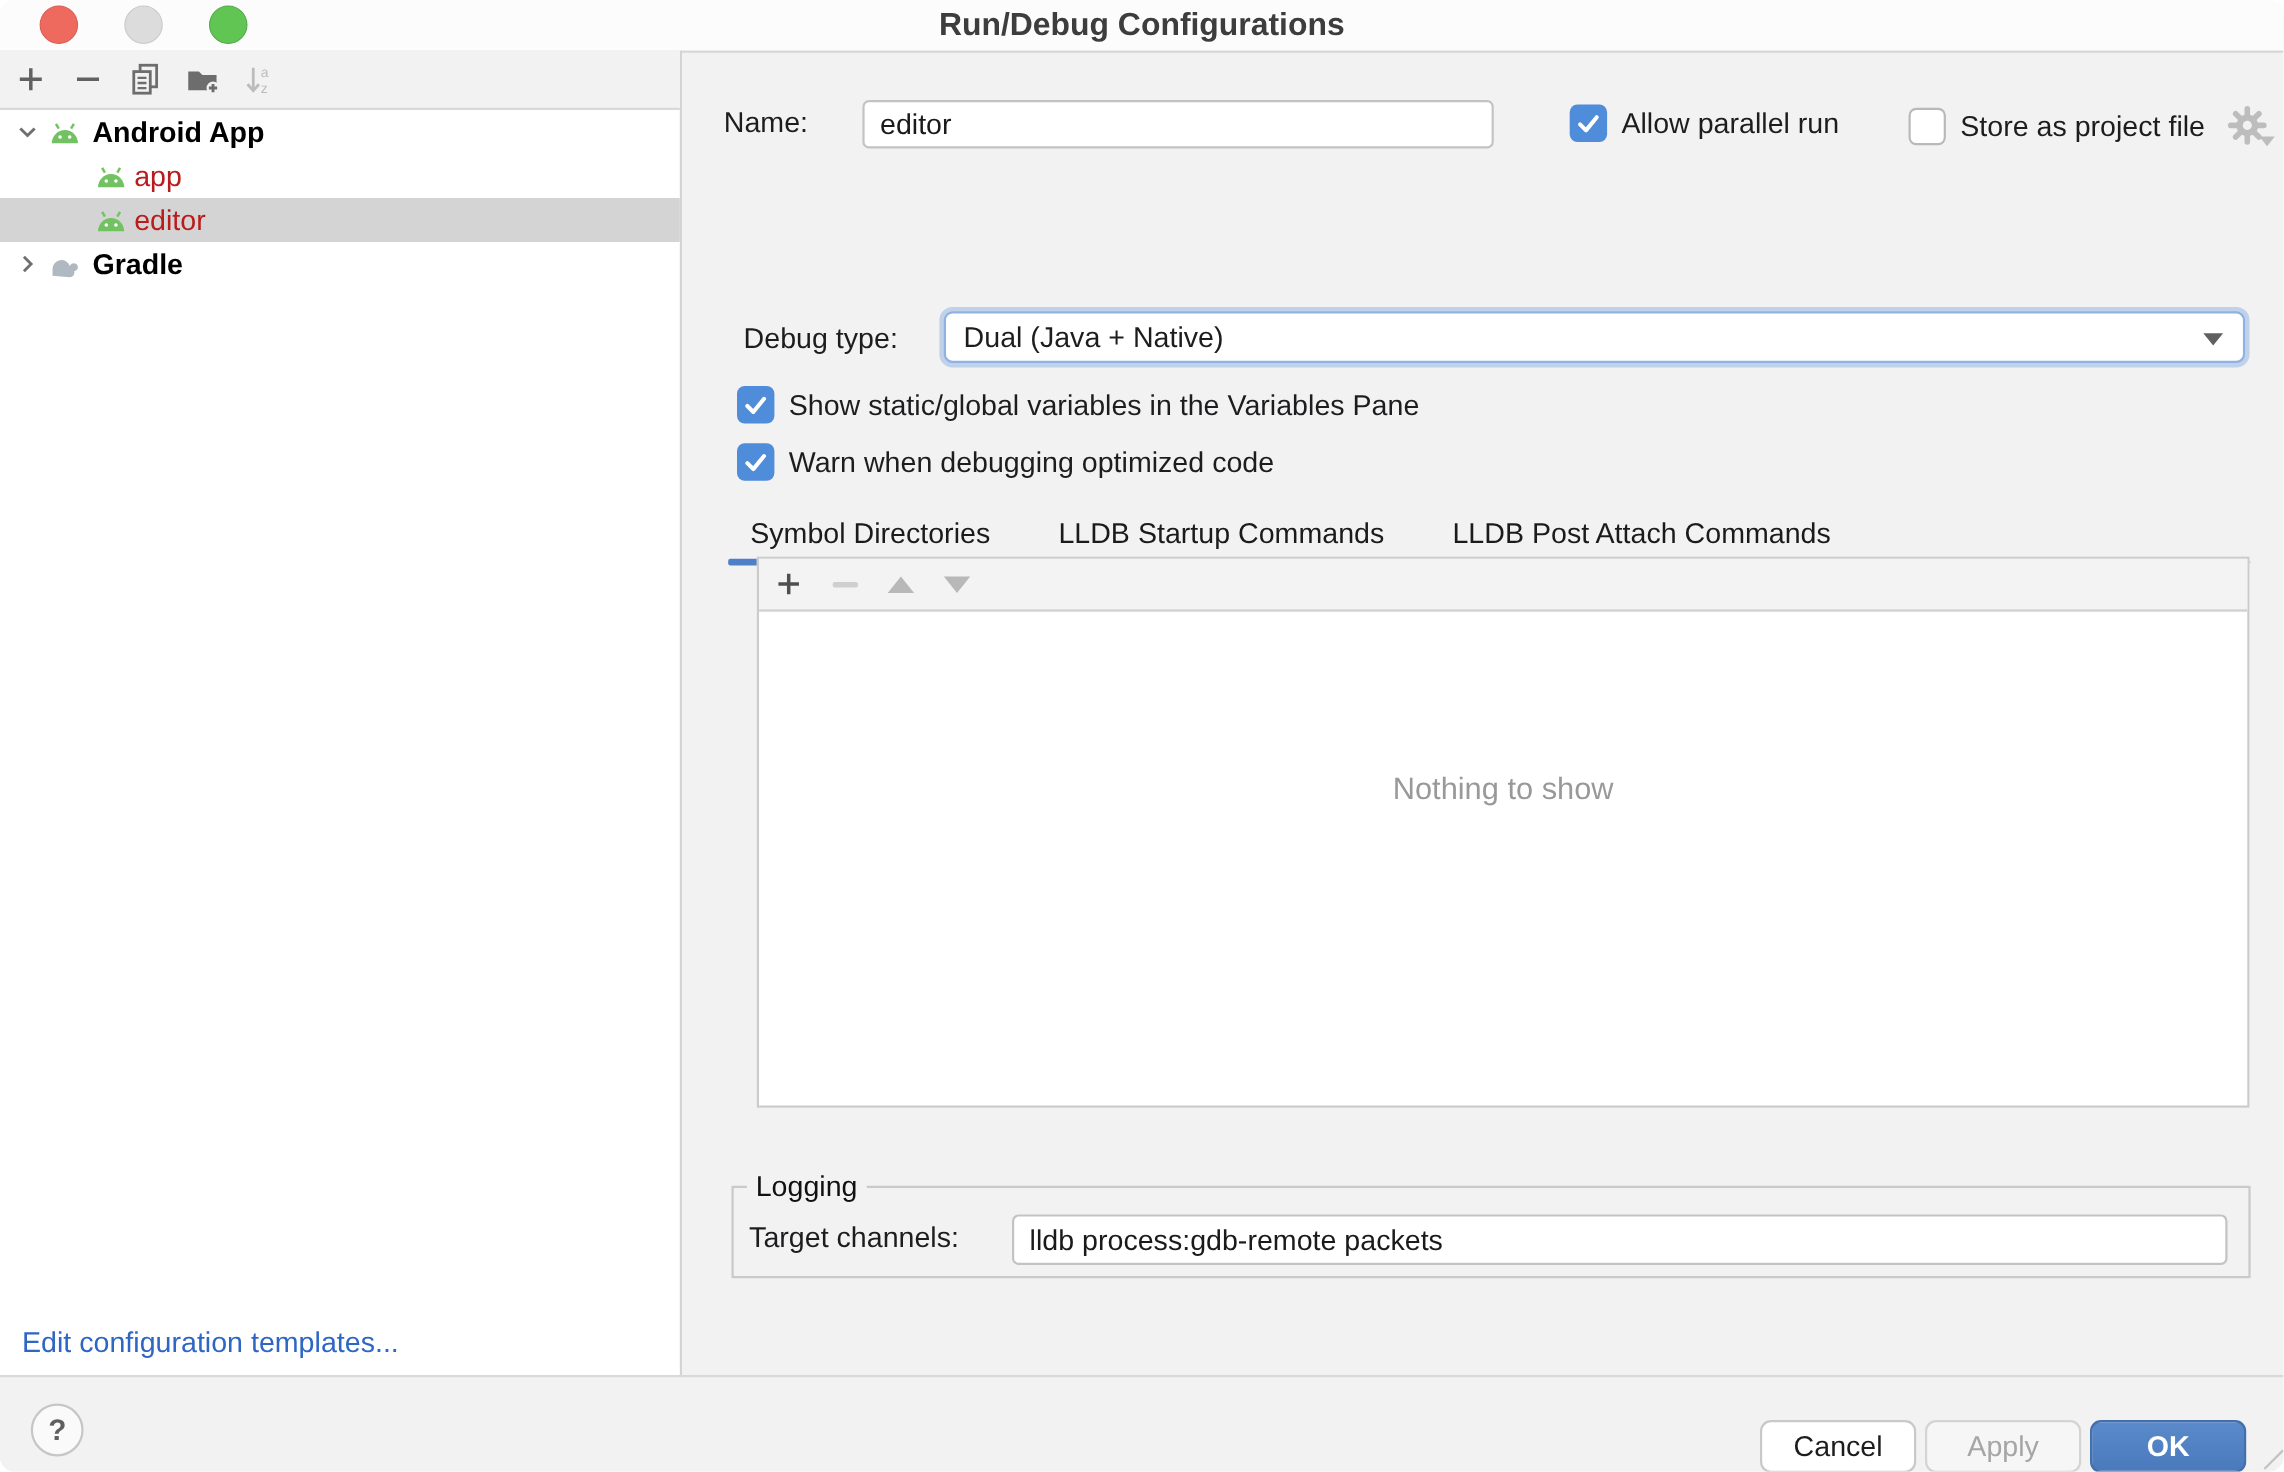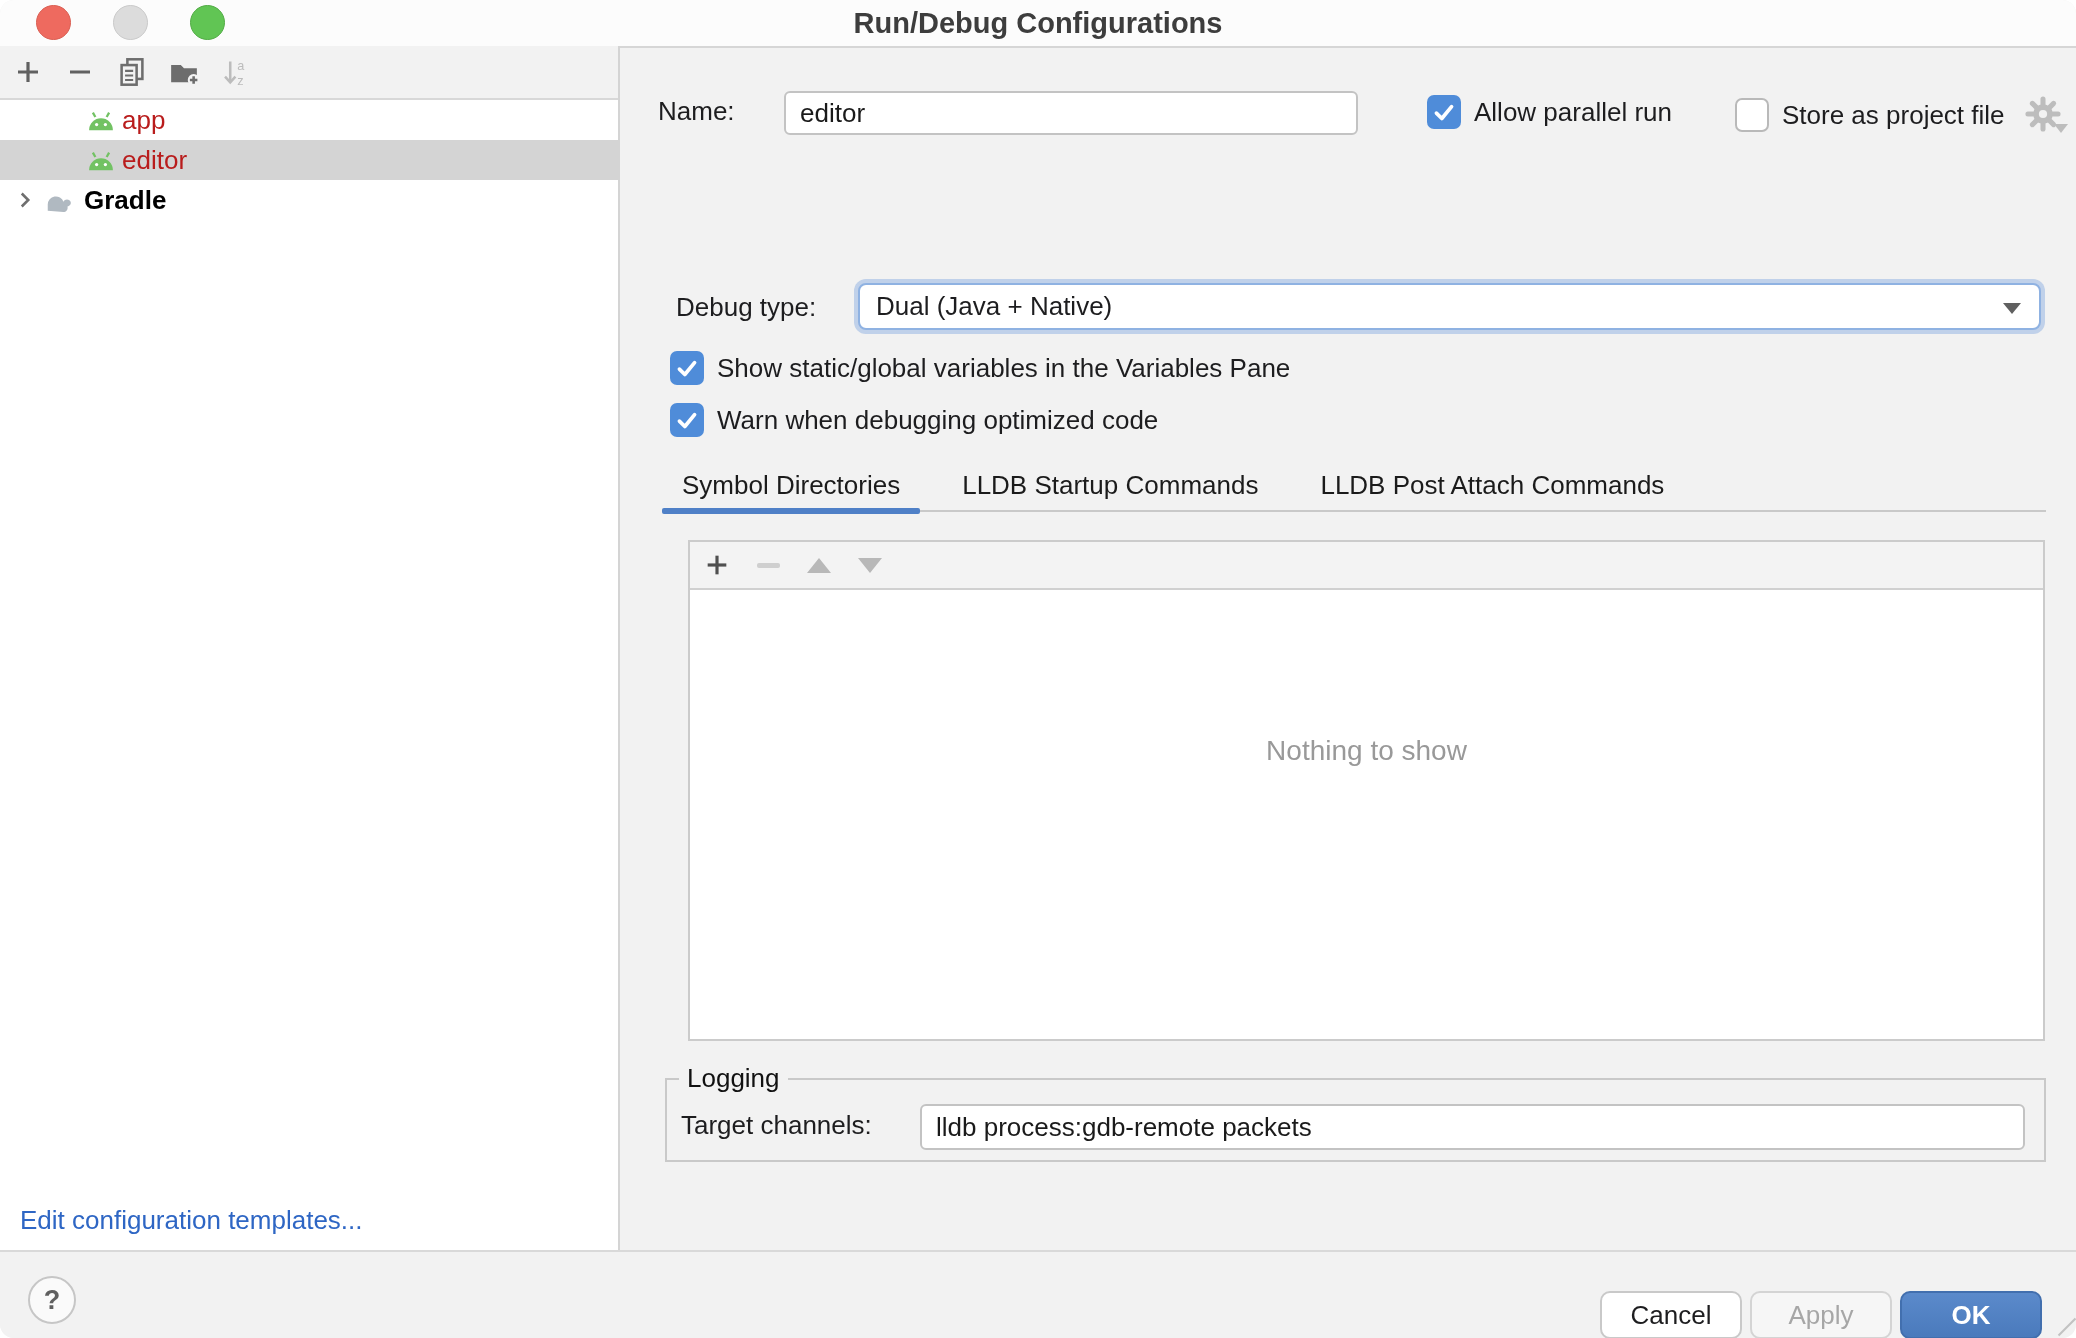--- a/index.html
+++ b/index.html
@@ -59,21 +59,21 @@
   .tab.active::after{content:"";position:absolute;left:0;right:0;bottom:-4px;height:6px;background:#4f80c7;border-radius:2px;}
   
   .debug-label{position:absolute;left:56px;top:246px;font-size:26px;}
   .combo{position:absolute;left:238px;top:237px;width:1183px;height:47px;box-sizing:border-box;background:#fff;
     border:2px solid #8fb2e2;border-radius:8px;box-shadow:0 0 0 4px rgba(141,176,226,0.5);display:flex;align-items:center;padding:0 16px;font-size:26px;}
   .combo-arrow{position:absolute;right:18px;top:18px;width:0;height:0;border-left:9px solid transparent;border-right:9px solid transparent;border-top:11px solid #606060;}
   .opt-row1{position:absolute;left:50px;top:305px;}
   .opt-row2{position:absolute;left:50px;top:357px;}
   .subtabs{position:absolute;left:42px;top:414px;right:30px;height:50px;display:flex;gap:22px;border-bottom:2px solid #c9c9c9;}
   
-  .sym-table{position:absolute;left:68px;top:494px;width:1357px;height:501px;box-sizing:border-box;background:#ffffff;border:2px solid #cbcbcb;}
+  .sym-table{position:absolute;left:68px;top:460px;width:1357px;height:501px;box-sizing:border-box;background:#ffffff;border:2px solid #cbcbcb;}
   .table-toolbar{height:46px;background:#f3f3f3;border-bottom:2px solid #d0d0d0;display:flex;align-items:center;gap:21px;padding-left:12px;}
   .tri{width:0;height:0;border-left:12px solid transparent;border-right:12px solid transparent;}
   .tri.up{border-bottom:15px solid #b8b8b8;}
   .tri.down{border-top:15px solid #b8b8b8;}
   .minus-bar{width:23px;height:5px;border-radius:2px;background:#cfcfcf;}
   .empty-text{position:absolute;left:0;right:0;top:145px;text-align:center;font-size:28px;color:#999999;}
   
   .fieldset{position:absolute;left:45px;top:1032px;width:1381px;height:84px;box-sizing:border-box;border:2px solid #c9c9c9;}
   .legend{position:absolute;left:12px;top:-17px;background:#f2f2f2;padding:0 8px;font-size:26px;color:#111;}
   .field-label{position:absolute;left:14px;top:30px;font-size:26px;}
@@ -127,20 +127,37 @@
         <svg viewBox="0 0 26 26" width="30" height="30">
             <line x1="8" y1="4" x2="8" y2="21" stroke="#bcbcbc" stroke-width="2.2"></line>
             <polyline points="3.5,17 8,22 12.5,17" fill="none" stroke="#bcbcbc" stroke-width="2.2"></polyline>
             <text x="14" y="11" font-size="11" fill="#bcbcbc" font-family="Liberation Sans, sans-serif">a</text>
             <text x="14" y="24" font-size="11" fill="#bcbcbc" font-family="Liberation Sans, sans-serif">z</text>
           </svg>
       </div>
     </div>
 
     <div class="tree">
+      <div class="tree-row group">
+        <span class="chev">
+          <svg viewBox="0 0 20 20" width="26" height="26">
+              <polyline points="5,7.5 10,12.5 15,7.5" fill="none" stroke="#6f6f6f" stroke-width="2"></polyline>
+            </svg>
+        </span>
+        <span class="ticon">
+          <svg viewBox="0 0 24 17" width="30" height="22">
+              <line x1="7.5" y1="4.5" x2="5.5" y2="1" stroke="#72c263" stroke-width="1.8"></line>
+              <line x1="16.5" y1="4.5" x2="18.5" y2="1" stroke="#72c263" stroke-width="1.8"></line>
+              <path d="M2.5,15 a9.5,9.5 0 0 1 19,0 z" fill="#72c263"></path>
+              <circle cx="8.5" cy="10.5" r="1.3" fill="#fff"></circle>
+              <circle cx="15.5" cy="10.5" r="1.3" fill="#fff"></circle>
+            </svg>
+        </span>
+        <span class="tlabel">Android App</span>
+      </div>
       <div class="tree-row child">
         <span class="ticon">
           <svg viewBox="0 0 24 17" width="30" height="22">
               <line x1="7.5" y1="4.5" x2="5.5" y2="1" stroke="#72c263" stroke-width="1.8"></line>
               <line x1="16.5" y1="4.5" x2="18.5" y2="1" stroke="#72c263" stroke-width="1.8"></line>
               <path d="M2.5,15 a9.5,9.5 0 0 1 19,0 z" fill="#72c263"></path>
               <circle cx="8.5" cy="10.5" r="1.3" fill="#fff"></circle>
               <circle cx="15.5" cy="10.5" r="1.3" fill="#fff"></circle>
             </svg>
         </span>

